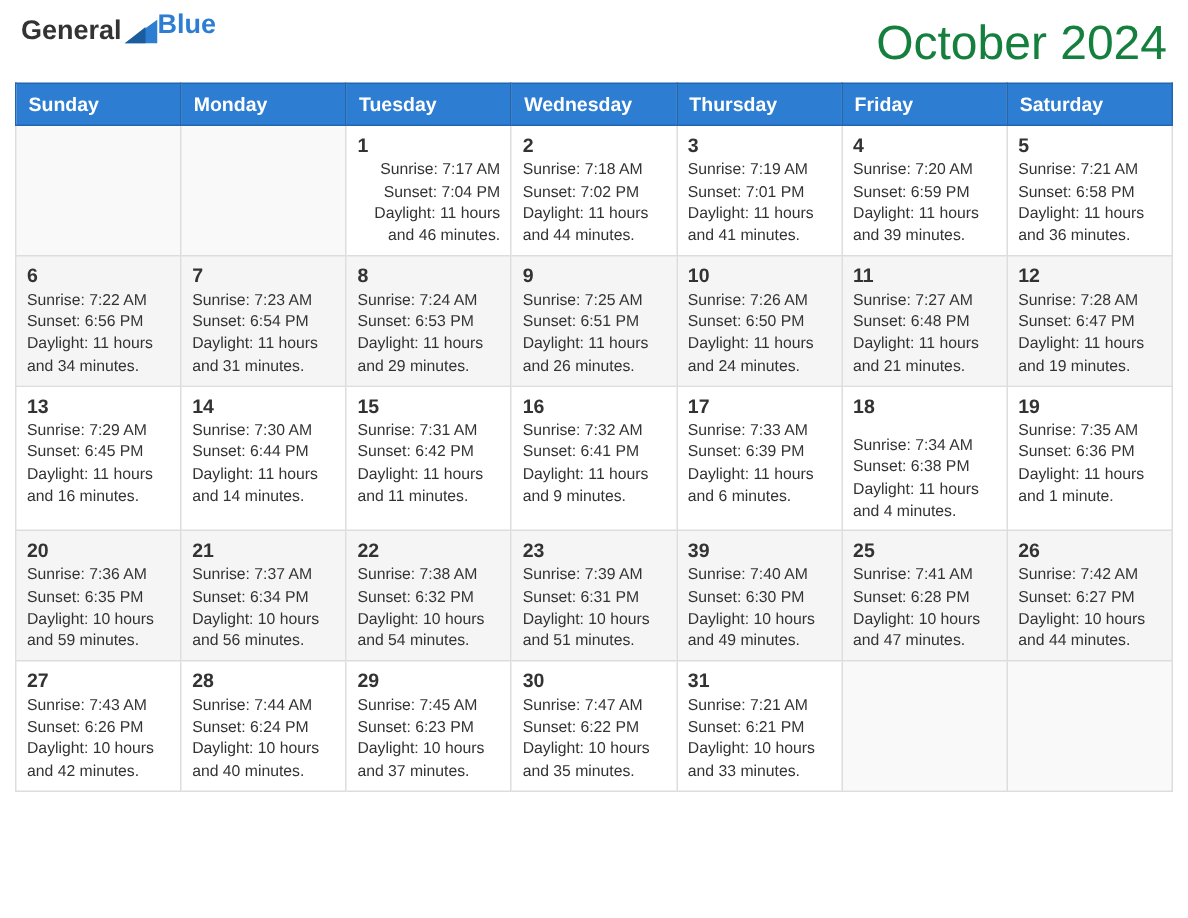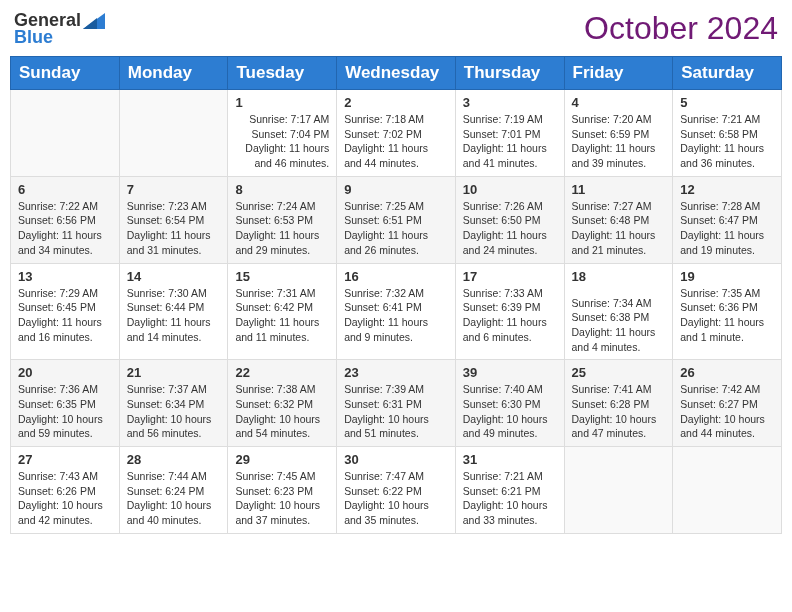--- a/index.html
+++ b/index.html
@@ -12,50 +12,50 @@
     }
     .header {
       display: flex;
       justify-content: space-between;
       align-items: flex-start;
       margin-bottom: 8px;
       padding: 0 4px;
     }
     .logo {
       display: flex;
-      flex-direction: column;
+      flex-direction: row;
       align-items: flex-start;
     }
     .logo-top-row {
       display: flex;
       align-items: center;
     }
     .title-section {
       text-align: right;
     }
     .month-title {
       font-size: 32px;
       font-weight: normal;
-      color: #701a75;
+      color: #15803d;
     }
     .location {
       font-size: 14px;
       color: #555;
     }
     .calendar {
       width: 100%;
       border-collapse: collapse;
       border: 1px solid #ccc;
     }
     .calendar th {
       background-color: #2d7dd2;
       color: #fff;
       text-align: left;
       padding: 6px 8px;
-      font-size: 17px;
+      font-size: 13px;
       font-weight: bold;
       border: 1px solid #2266b0;
     }
     .calendar td {
       vertical-align: top;
       padding: 5px 7px;
       border: 1px solid #ddd;
       font-size: 11px;
       color: #333;
       background: #fff;

